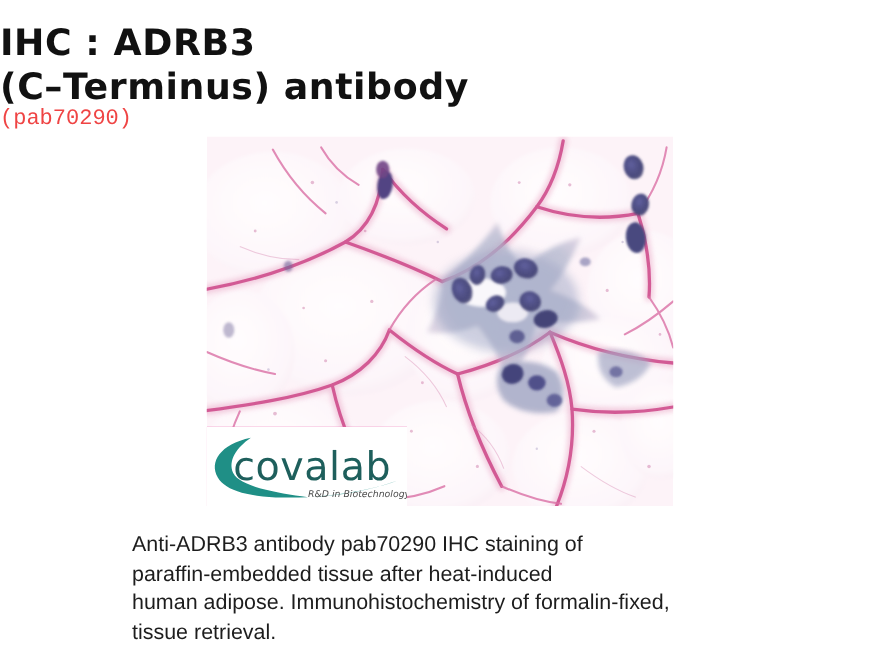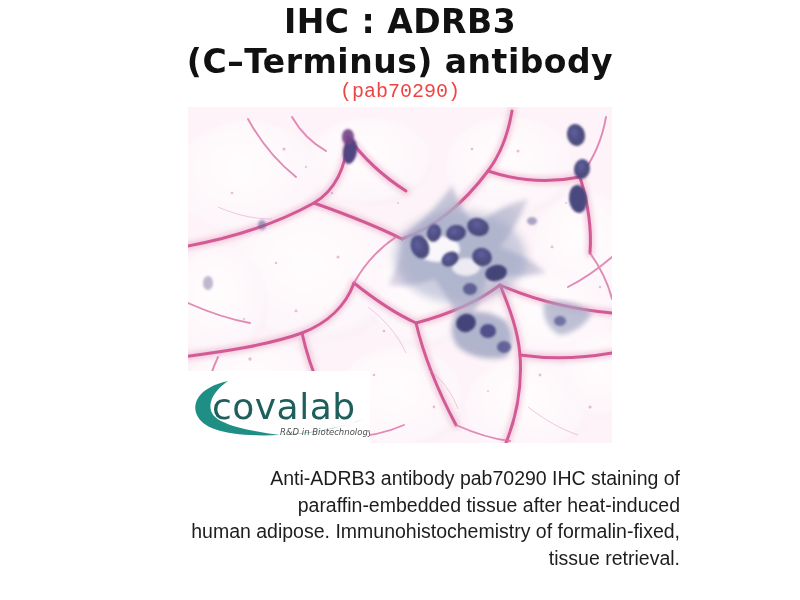--- a/index.html
+++ b/index.html
@@ -22,22 +22,21 @@
     position: relative;
     background: #ffffff;
     display: flex;
     flex-direction: column;
     align-items: center;
   }
 
   
   .title-block {
     width: 100%;
-    text-align: center;
-    padding-top: 2px;
+    padding-top: 19px;
   }
   .title-line {
     font-family: "DejaVu Sans", sans-serif;
     font-weight: bold;
     font-size: 33px;
     line-height: 39px;
     letter-spacing: 0.5px;
     color: #111111;
     white-space: nowrap;
   }
@@ -81,21 +80,21 @@
   .logo-svg {
     display: block;
     width: 182px;
     height: 72px;
   }
 
   
   .caption {
     width: 560px;
     margin-top: 22px;
-    text-align: right;
+    text-align: left;
     font-family: "Liberation Sans", sans-serif;
     font-size: 19.5px;
     line-height: 26.5px;
     color: #1d1d1d;
   }
   .caption-line {
     display: block;
     white-space: nowrap;
   }
 </style>

